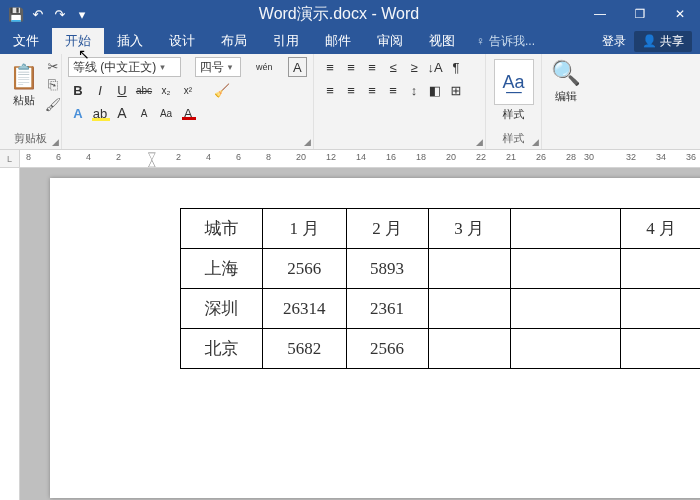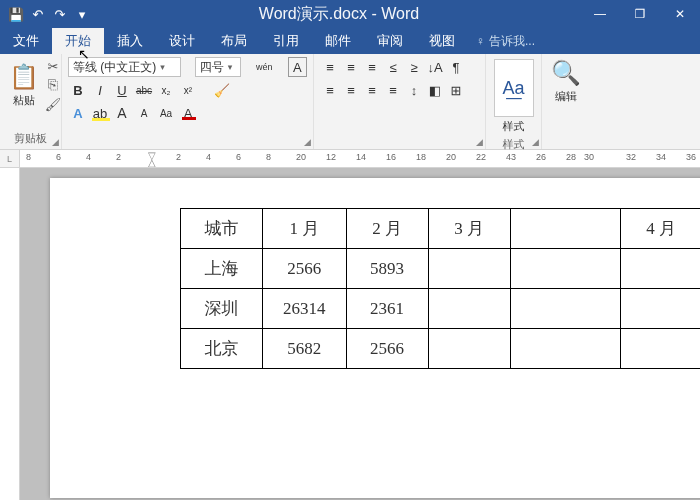--- a/index.html
+++ b/index.html
@@ -29,21 +29,21 @@
 .font-top{display:flex;gap:14px;align-items:center}
 .combo{height:20px;border:1px solid #c0c0c0;background:#fff;display:flex;align-items:center;padding:0 4px;font-size:12px;cursor:pointer}
 .combo .dd{margin-left:4px;font-size:9px;color:#666}
 .font-mid,.font-bot{display:flex;gap:2px;align-items:center;margin-top:3px}
 .fb{width:20px;height:20px;display:flex;align-items:center;justify-content:center;font-size:13px;cursor:pointer;border:1px solid transparent}
 .underline-y{background:#ffeb3b;width:18px;height:3px;position:absolute;bottom:1px;left:1px}
 .rel{position:relative}
 .colorbar{width:14px;height:3px;position:absolute;bottom:2px;left:3px}
 .para-rows{display:flex;flex-direction:column;gap:3px}
 .para-row{display:flex;gap:1px}
-.styles-box{width:40px;height:58px;border:1px solid #c9c9c9;background:#fff;display:flex;align-items:center;justify-content:center;font-size:18px;color:#2b579a;cursor:pointer}
+.styles-box{width:40px;height:46px;border:1px solid #c9c9c9;background:#fff;display:flex;align-items:center;justify-content:center;font-size:18px;color:#2b579a;cursor:pointer}
 .hruler{height:18px;background:#fff;border-bottom:1px solid #d4d4d4;position:relative;font-size:9px;color:#666;overflow:hidden}
 .hruler .mk{position:absolute;top:2px}
 .vruler{width:20px;background:#fff;border-right:1px solid #d4d4d4;position:relative;font-size:9px;color:#666}
 .doc-area{display:flex;height:340px;background:#bfbfbf}
 .page-wrap{flex:1;overflow:auto;position:relative}
 .page{background:#fff;margin:10px 0 0 30px;width:780px;min-height:320px;box-shadow:0 0 4px rgba(0,0,0,.3);padding:30px 20px 20px 130px;position:relative}
 table.doc{border-collapse:collapse}
 table.doc td{border:1.5px solid #000;padding:8px 20px;font-size:17px;text-align:center;min-width:82px;height:40px;font-family:"SimSun"}
 .lcorner{width:20px;height:18px;background:#f3f3f3;border-right:1px solid #d4d4d4;border-bottom:1px solid #d4d4d4;font-size:9px;color:#888;display:flex;align-items:center;justify-content:center}
 </style>
@@ -72,20 +72,27 @@
   <div class="menutab">设计</div>
   <div class="menutab">布局</div>
   <div class="menutab">引用</div>
   <div class="menutab">邮件</div>
   <div class="menutab">审阅</div>
   <div class="menutab">视图</div>
   <div class="tell">
       <span>♀</span>
       <span>告诉我...</span>
     </div>
+  <div class="right-login">
+    <span>登录</span>
+    <span class="share">
+        <span>👤</span>
+        <span>共享</span>
+      </span>
+  </div>
   <span class="cursor">↖</span>
 </div>
 
 <div class="ribbon">
   <div class="group" style="width:62px">
     <div style="display:flex">
       <div class="big-btn">
         <span class="ico">📋</span>
         <span class="lbl">粘贴</span>
       </div>
@@ -197,21 +204,21 @@
     <span class="mk" style="left:186px">4</span>
     <span class="mk" style="left:216px">6</span>
     <span class="mk" style="left:246px">8</span>
     <span class="mk" style="left:276px">20</span>
     <span class="mk" style="left:306px">12</span>
     <span class="mk" style="left:336px">14</span>
     <span class="mk" style="left:366px">16</span>
     <span class="mk" style="left:396px">18</span>
     <span class="mk" style="left:426px">20</span>
     <span class="mk" style="left:456px">22</span>
-    <span class="mk" style="left:486px">43</span>
+    <span class="mk" style="left:486px">21</span>
     <span class="mk" style="left:516px">26</span>
     <span class="mk" style="left:546px">28</span>
     <span class="mk" style="left:564px">30</span>
     <span class="mk" style="left:606px">32</span>
     <span class="mk" style="left:636px">34</span>
     <span class="mk" style="left:666px">36</span>
     <span style="position:absolute;left:128px;top:0;font-size:10px;color:#888">▽</span>
     <span style="position:absolute;left:128px;bottom:-1px;font-size:10px;color:#888">△</span>
   </div>
 </div>

